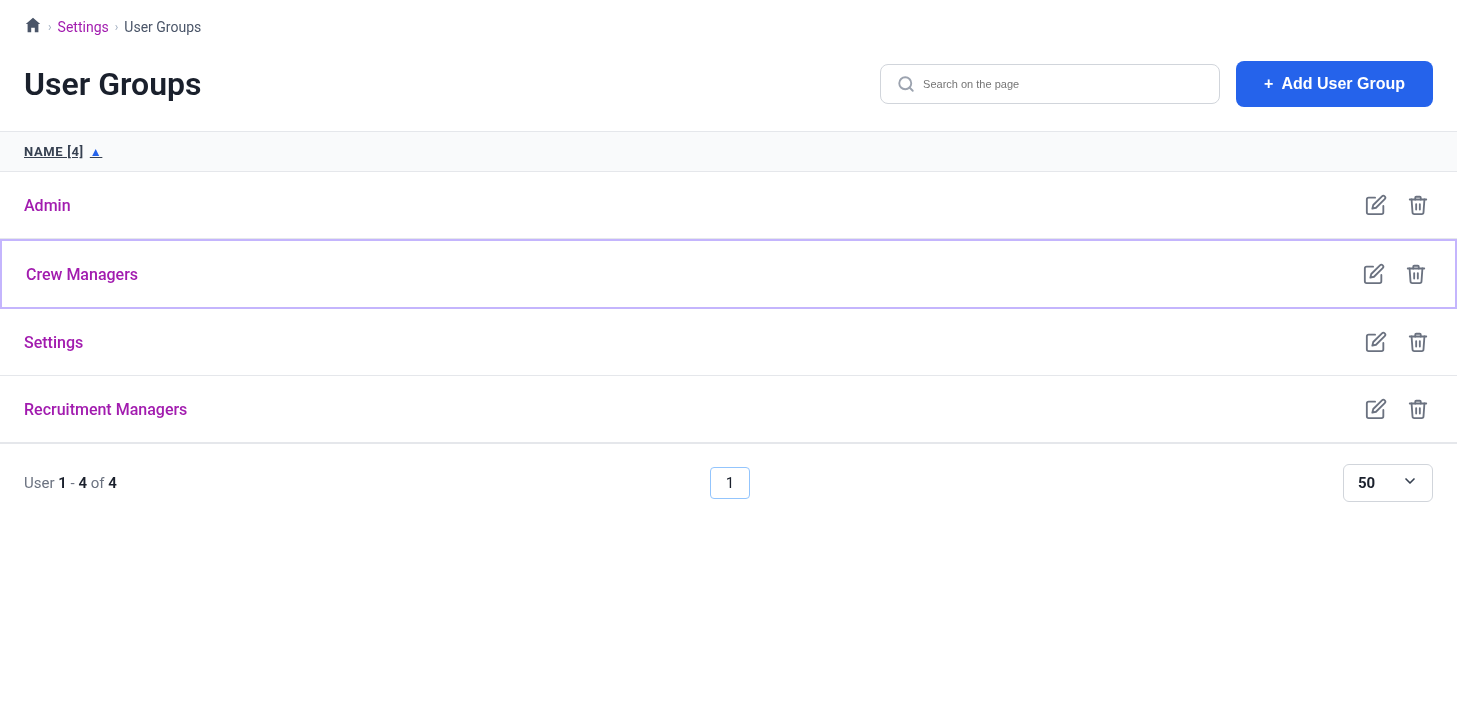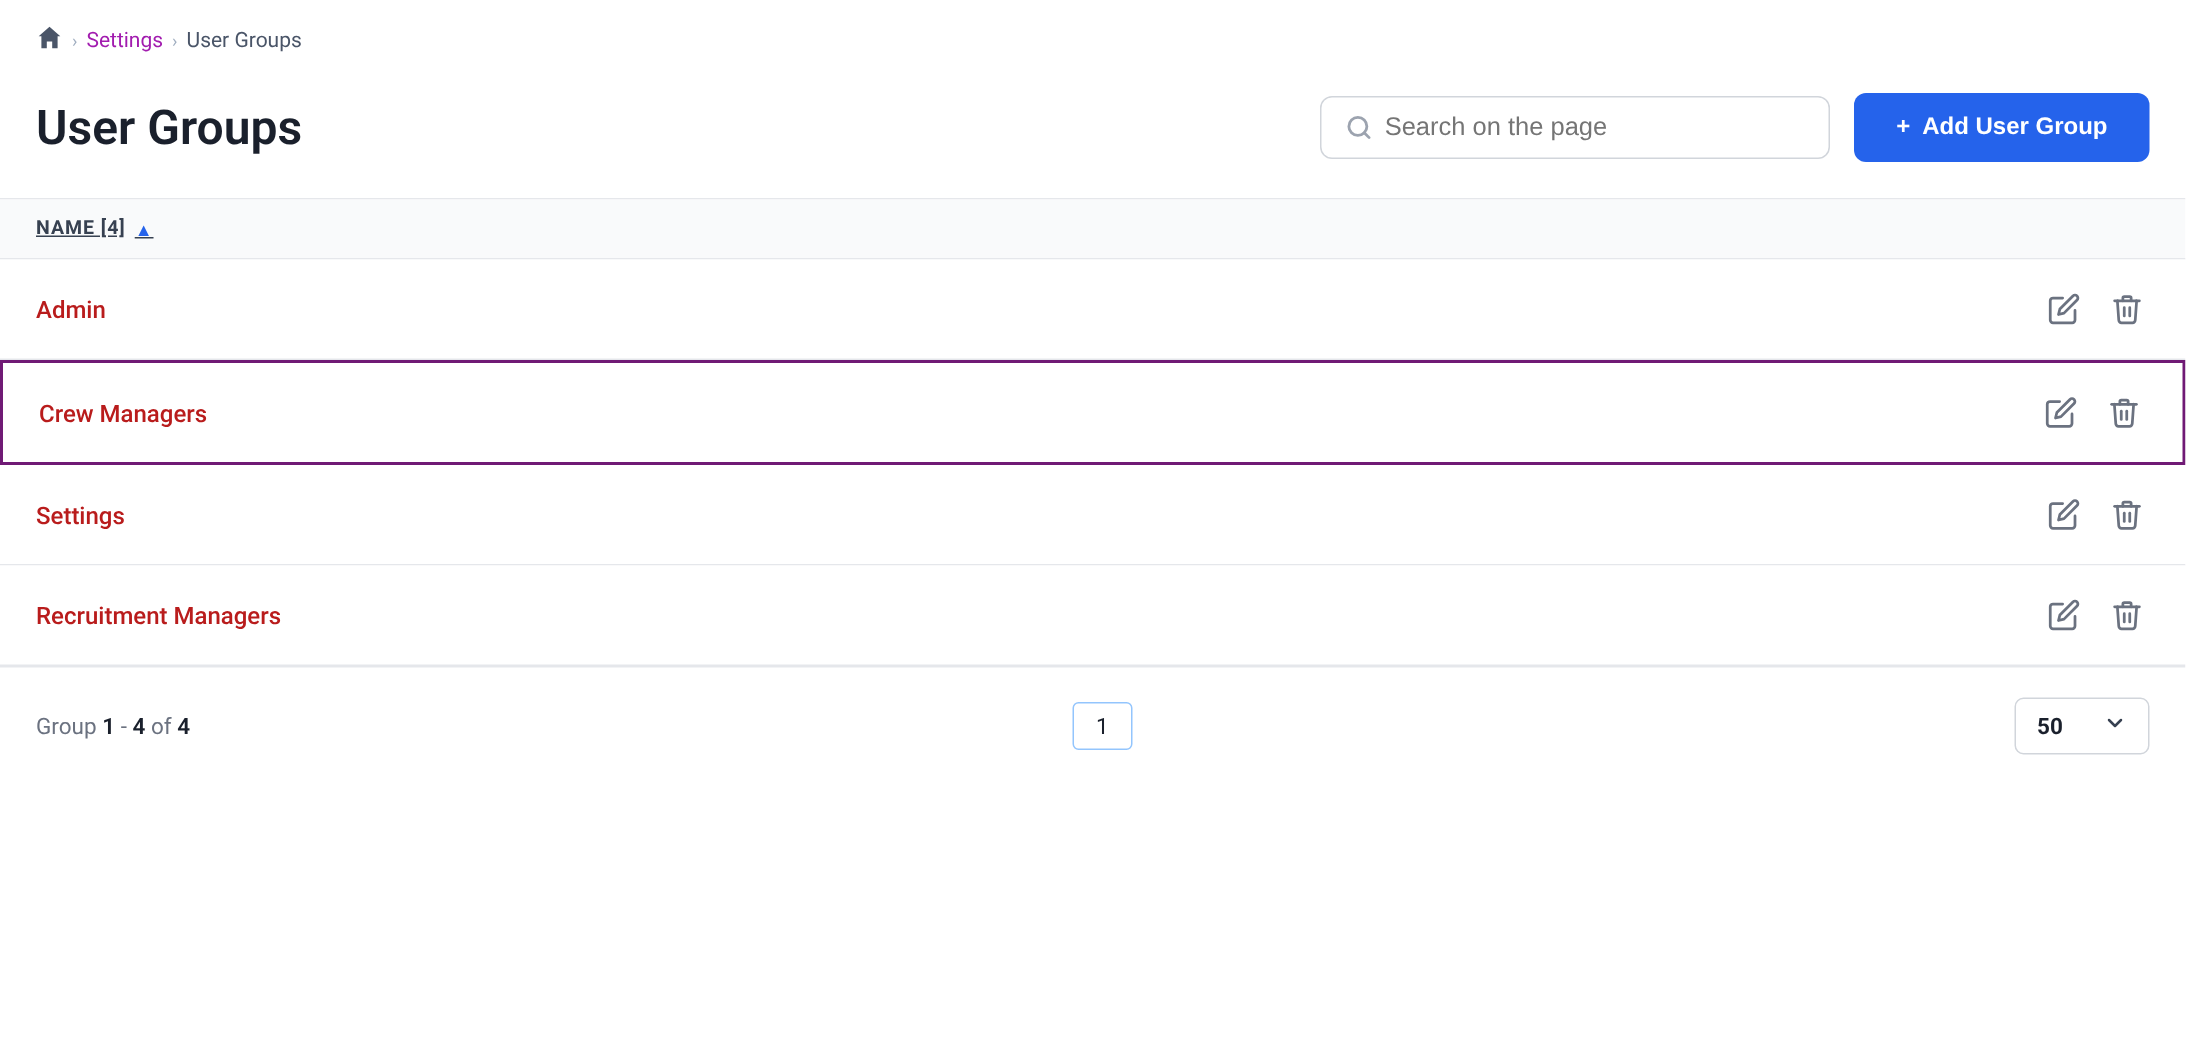--- a/index.html
+++ b/index.html
@@ -60,21 +60,21 @@
       gap: 8px;
       border: 1px solid #d1d5db;
       border-radius: 8px;
       padding: 10px 16px;
       background: #fff;
       width: 340px;
     }
     .search-box input {
       border: none;
       outline: none;
-      font-size: 17px;
+      font-size: 11px;
       color: #3b82f6;
       width: 100%;
       background: transparent;
     }
     .search-icon-svg {
       color: #6b7280;
       flex-shrink: 0;
     }
 
     .add-button {
@@ -123,28 +123,28 @@
 
     .table-row {
       display: flex;
       align-items: center;
       justify-content: space-between;
       padding: 18px 24px;
       border-bottom: 1px solid #e5e7eb;
       background: #fff;
     }
     .table-row.highlighted {
-      border: 2px solid #701a75;
+      border: 2px solid #c4b5fd;
       margin: 0 0;
     }
 
     .row-name {
       font-size: 16px;
       font-weight: 500;
-      color: #b91c1c;
+      color: #a21caf;
     }
 
     .row-actions {
       display: flex;
       align-items: center;
       gap: 12px;
     }
 
     .action-btn {
       background: none;
@@ -342,21 +342,21 @@
           <path d="M14 11v6"></path>
           <path d="M9 6V4a1 1 0 0 1 1-1h4a1 1 0 0 1 1 1v2"></path>
         </svg>
       </button>
     </div>
   </div>
 </div>
 
 <div class="pagination-bar">
   <div class="show-info">
-    <span>Group</span>
+    <span>User</span>
     <strong>1</strong>
     <span> - </span>
     <strong>4</strong>
     <span>of</span>
     <strong>4</strong>
   </div>
 
   <div class="page-controls">
     <div class="page-number-box">1</div>
   </div>

